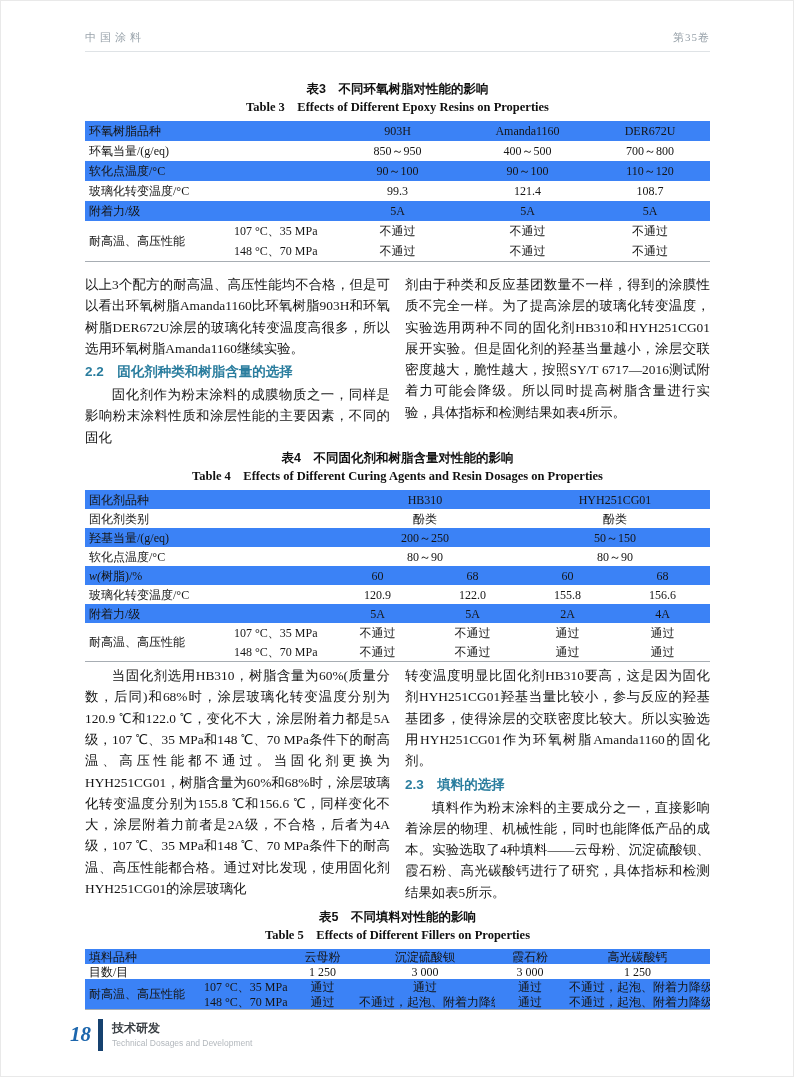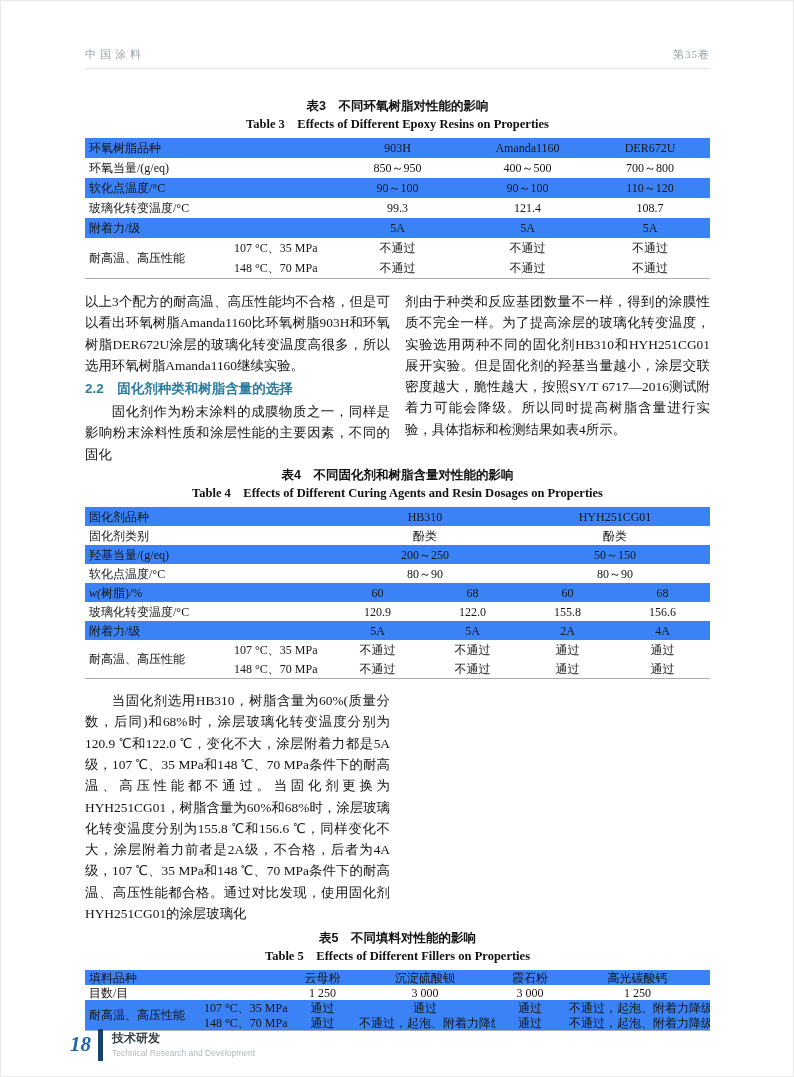--- a/index.html
+++ b/index.html
@@ -2,21 +2,21 @@
 <html><head>
 <meta charset="utf-8">
 <style>
   html,body{margin:0;padding:0;background:#f2f2f2;}
   .page{
     width:794px;height:1077px;background:#ffffff;position:relative;
     margin:0 auto;overflow:hidden;
     font-family:"Liberation Serif",serif;color:#1c1c1c;
     box-shadow:inset 0 0 0 1px #e9e9e9;
   }
-  .content{padding:17px 84px 0 85px;}
+  .content{padding:0 84px 0 85px;}
   
   .runhead{
     display:flex;justify-content:space-between;align-items:flex-end;
     padding-top:30px;padding-bottom:6px;border-bottom:1px solid #dfe3e6;
     font-size:11px;color:#98a2aa;
   }
   .runhead .journal{letter-spacing:4px;}
   .runhead .volume{letter-spacing:1px;}
   
   .capblock{text-align:center;}
@@ -30,31 +30,31 @@
   td{height:20px;padding:0 4px;font-size:12px;line-height:14px;color:#151515;overflow:hidden;white-space:nowrap;}
   .t4 td{height:19px;}
   .t5 td{height:15px;}
   tr.shade{background:#3b82f6;}
   td.al{text-align:left;}
   td.ac{text-align:center;}
   td.wit::first-letter{font-style:italic;}
   
   .cols{display:flex;gap:15px;text-align:justify;}
   .cols-1{margin-top:12px;}
-  .cols-2{margin-top:11px;}
+  .cols-2{margin-top:3px;}
   .col{width:305px;font-size:13.4px;line-height:21.3px;color:#141414;}
   .col p{margin:0;}
   .indent{text-indent:2em;}
   .sec-h{
     font-family:"Liberation Sans",sans-serif;font-weight:bold;
     color:#2a7d9e;font-size:13.5px;line-height:23px;margin:1px 0;
     text-align:left;
   }
   
-  .footer{position:absolute;left:70px;bottom:16px;display:flex;align-items:flex-start;}
+  .footer{position:absolute;left:70px;bottom:26px;display:flex;align-items:flex-start;}
   .pageno{
     font-family:"Liberation Serif",serif;font-style:italic;font-weight:bold;
     font-size:21px;color:#1c66ad;line-height:30px;padding-right:7px;
   }
   .fbar{width:5px;height:32px;background:#16416f;margin-right:9px;}
   .ftxt{padding-top:2px;}
   .f-zh{font-family:"Liberation Sans",sans-serif;font-weight:bold;font-size:12px;line-height:14px;color:#3a3f44;}
   .f-en{font-family:"Liberation Sans",sans-serif;font-size:8.5px;line-height:10px;color:#b3b8bd;margin-top:3px;}
 </style>
 </head>
@@ -207,20 +207,25 @@
             <td class="ac">不通过</td>
             <td class="ac">通过</td>
             <td class="ac">通过</td>
           </tr>
         </tbody>
     </table>
 
     <div class="cols cols-2">
       <div class="col">
         <p class="indent">当固化剂选用HB310，树脂含量为60%(质量分数，后同)和68%时，涂层玻璃化转变温度分别为120.9 ℃和122.0 ℃，变化不大，涂层附着力都是5A级，107 ℃、35 MPa和148 ℃、70 MPa条件下的耐高温、高压性能都不通过。当固化剂更换为HYH251CG01，树脂含量为60%和68%时，涂层玻璃化转变温度分别为155.8 ℃和156.6 ℃，同样变化不大，涂层附着力前者是2A级，不合格，后者为4A级，107 ℃、35 MPa和148 ℃、70 MPa条件下的耐高温、高压性能都合格。通过对比发现，使用固化剂HYH251CG01的涂层玻璃化</p>
+      </div>
+      <div class="col">
+        <p>转变温度明显比固化剂HB310要高，这是因为固化剂HYH251CG01羟基当量比较小，参与反应的羟基基团多，使得涂层的交联密度比较大。所以实验选用HYH251CG01作为环氧树脂Amanda1160的固化剂。</p>
+        <div class="sec-h">2.3　填料的选择</div>
+        <p class="indent">填料作为粉末涂料的主要成分之一，直接影响着涂层的物理、机械性能，同时也能降低产品的成本。实验选取了4种填料——云母粉、沉淀硫酸钡、霞石粉、高光碳酸钙进行了研究，具体指标和检测结果如表5所示。</p>
       </div>
     </div>
 
     <div class="capblock cap3">
       <div class="cap-zh">表5　不同填料对性能的影响</div>
       <div class="cap-en">Table 5　Effects of Different Fillers on Properties</div>
     </div>
     <table class="t5">
       <colgroup>
         <col style="width:115px">
@@ -263,16 +268,16 @@
         </tbody>
     </table>
 
   </div>
 
   <div class="footer">
     <span class="pageno">18</span>
     <span class="fbar"></span>
     <span class="ftxt">
       <div class="f-zh">技术研发</div>
-      <div class="f-en">Technical Research and Development</div>
+      <div class="f-en">Technical Dosages and Development</div>
     </span>
   </div>
 </div>
 
 </body></html>

